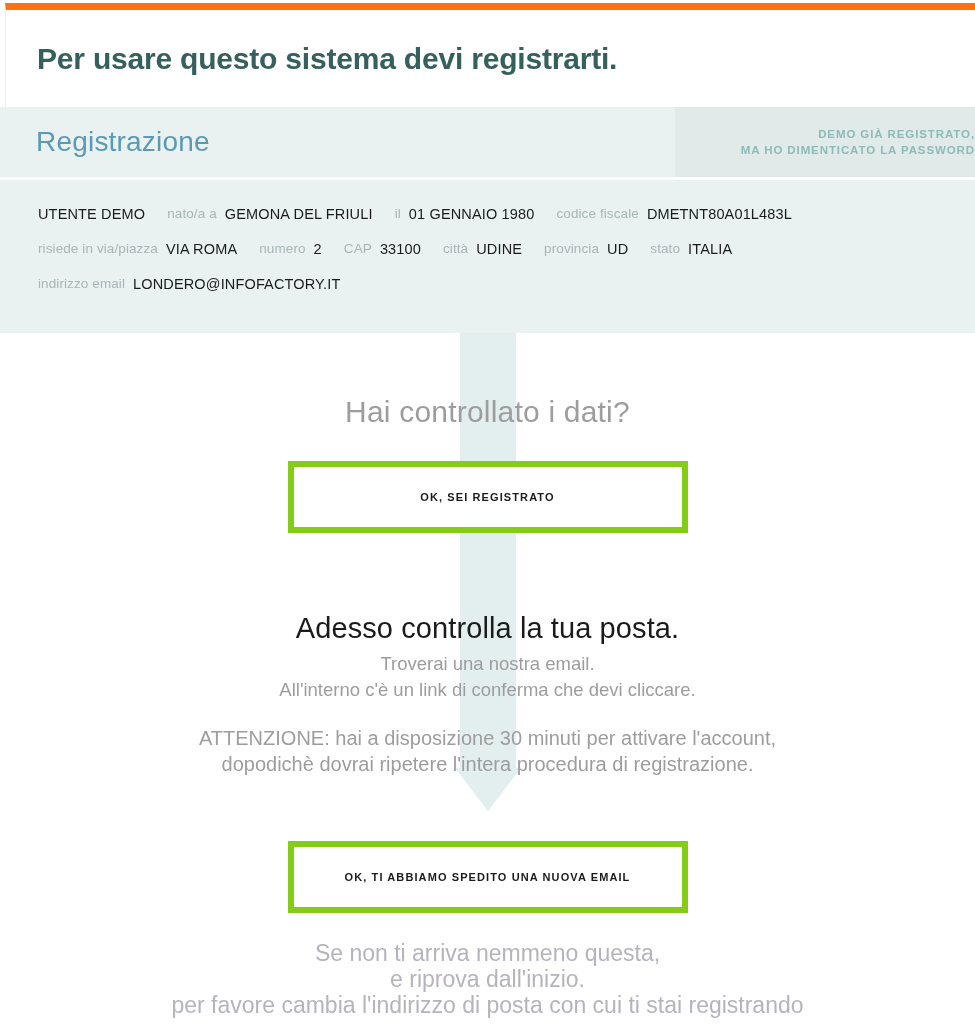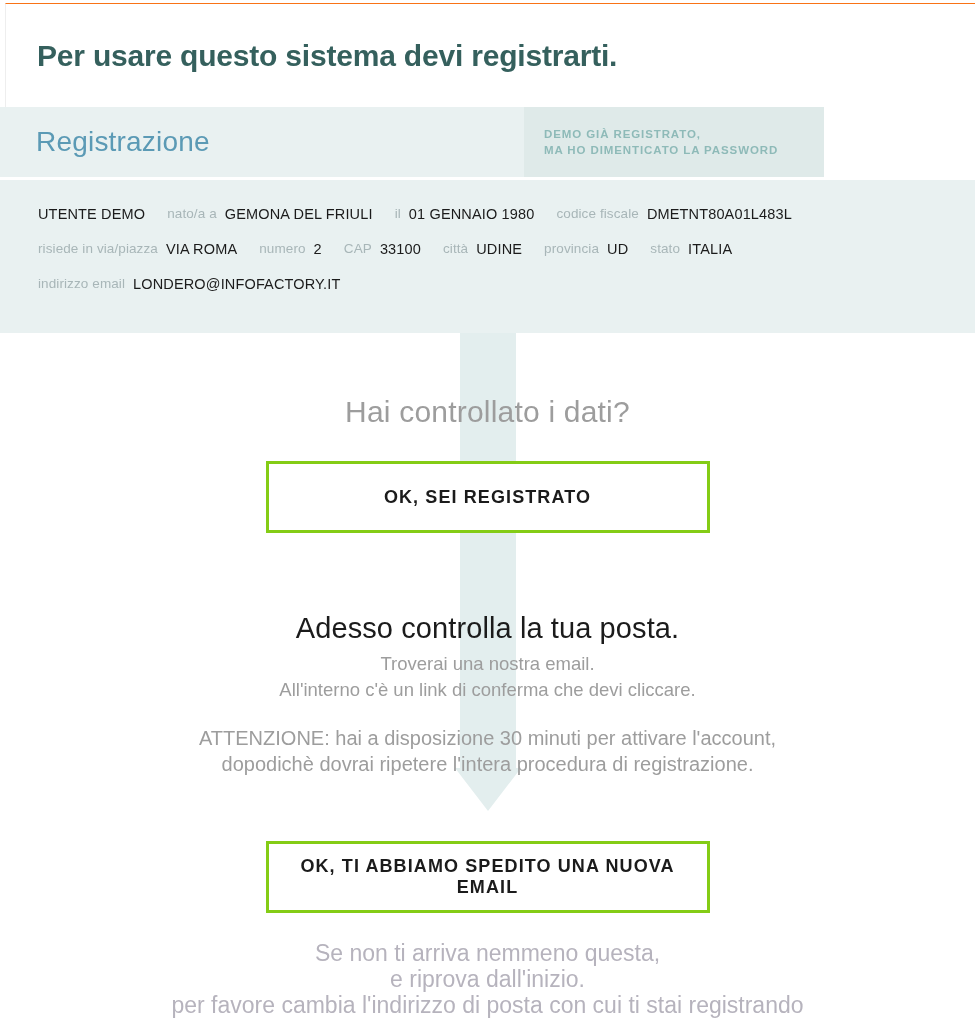--- a/index.html
+++ b/index.html
@@ -24,43 +24,44 @@
   }
 
   
   .title-bar {
     position: absolute;
     left: 5px;
     top: 3px;
     width: 970px;
     height: 104px;
     background: #ffffff;
-    border-top: 1px solid #f97316;
+    border-top: 7px solid #f97316;
     border-left: 1px solid #eeeeee;
     box-sizing: border-box;
     display: flex;
     align-items: center;
   }
   .title-bar .page-title {
     font-size: 30px;
     font-weight: bold;
     color: #35605d;
     letter-spacing: -0.2px;
     padding-left: 31px;
     line-height: 1.1;
   }
 
   
   .tab-band {
     position: absolute;
     left: 0;
     top: 107px;
-    width: 824px;
+    width: 975px;
     height: 70px;
     background: #e9f1f1;
+    text-align: right;
   }
   .tab-band .tab-main {
     position: absolute;
     left: 36px;
     top: 0;
     height: 70px;
     display: flex;
     align-items: center;
     font-size: 28px;
     color: #5b9ab5;
@@ -143,26 +144,26 @@
   .question {
     font-size: 30px;
     color: #9d9d9d;
     font-weight: normal;
     margin-top: 62px;
     letter-spacing: 0.2px;
   }
   .btn {
     display: block;
     margin: 32px auto 0 auto;
-    width: 444px;
+    width: 400px;
     height: 72px;
     background: #ffffff;
-    border: 3px solid #84cc16;
+    border: 6px solid #84cc16;
     color: #1b1b1b;
-    font-size: 18px;
+    font-size: 11px;
     font-weight: bold;
     letter-spacing: 1.1px;
     font-family: "Liberation Sans", sans-serif;
     cursor: pointer;
     box-sizing: border-box;
   }
   .headline {
     font-size: 29px;
     color: #1b1b1b;
     font-weight: normal;

